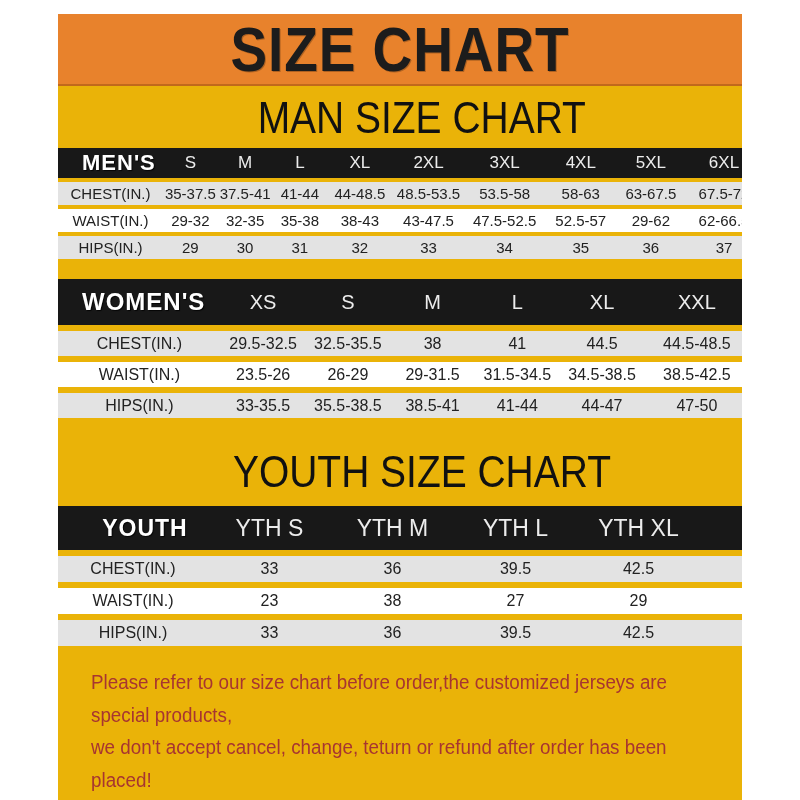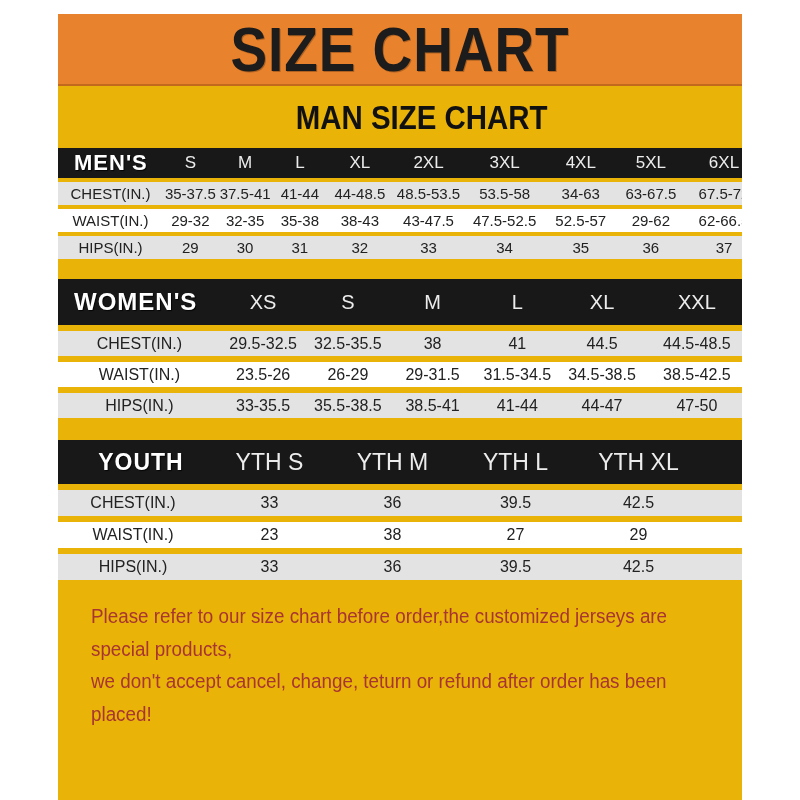--- a/index.html
+++ b/index.html
@@ -25,22 +25,22 @@
     font-size: 56px;
     font-weight: 700;
     color: #1c1c1c;
     letter-spacing: 1px;
     transform: scale(0.98, 1.12);
     text-shadow: 1px 1px 0 rgba(0,0,0,0.25);
     white-space: nowrap;
   }
   .section-heading {
     text-align: center;
-    font-size: 31px;
-    font-weight: 700;
+    font-size: 41px;
+    font-weight: 400;
     color: #111;
     letter-spacing: 0px;
     line-height: 36px;
     padding-left: 43px;
   }
   .section-heading > span {
     display: inline-block;
     transform: scale(0.95, 1.1);
     white-space: nowrap;
   }
@@ -61,21 +61,21 @@
     text-align: center;
     vertical-align: middle;
   }
   .tbl th {
     background: #181818;
     color: #ececec;
     font-weight: 400;
   }
   .tbl th.lbl {
     text-align: left;
-    padding-left: 16px;
+    padding-left: 24px;
     font-weight: 700;
     color: #ffffff;
     letter-spacing: 1px;
     text-shadow: 1px 1px 1px rgba(0,0,0,0.8);
   }
   .tbl tbody td { color: #222; }
   .tbl tbody tr:nth-child(odd) td  { background: #e3e3e3; }
   .tbl tbody tr:nth-child(even) td { background: #ffffff; }
 
   
@@ -162,21 +162,21 @@
       </thead>
       <tbody>
         <tr>
           <td class="lbl">CHEST(IN.)</td>
           <td>35-37.5</td>
           <td>37.5-41</td>
           <td>41-44</td>
           <td>44-48.5</td>
           <td>48.5-53.5</td>
           <td>53.5-58</td>
-          <td>34-63</td>
+          <td>58-63</td>
           <td>63-67.5</td>
           <td>67.5-72</td>
           <td class="filler"></td>
         </tr>
         <tr>
           <td class="lbl">WAIST(IN.)</td>
           <td>29-32</td>
           <td>32-35</td>
           <td>35-38</td>
           <td>38-43</td>
@@ -243,20 +243,23 @@
           <td>35.5-38.5</td>
           <td>38.5-41</td>
           <td>41-44</td>
           <td>44-47</td>
           <td>47-50</td>
           <td class="filler"></td>
         </tr>
       </tbody>
     </table>
 
+  <div class="section-heading hd-youth">
+    <span>YOUTH SIZE CHART</span>
+  </div>
   <table class="tbl tbl-youth">
       <thead>
         <tr>
           <th class="lbl">YOUTH</th>
           <th>YTH S</th>
           <th>YTH M</th>
           <th>YTH L</th>
           <th>YTH XL</th>
           <th class="filler"></th>
         </tr>

